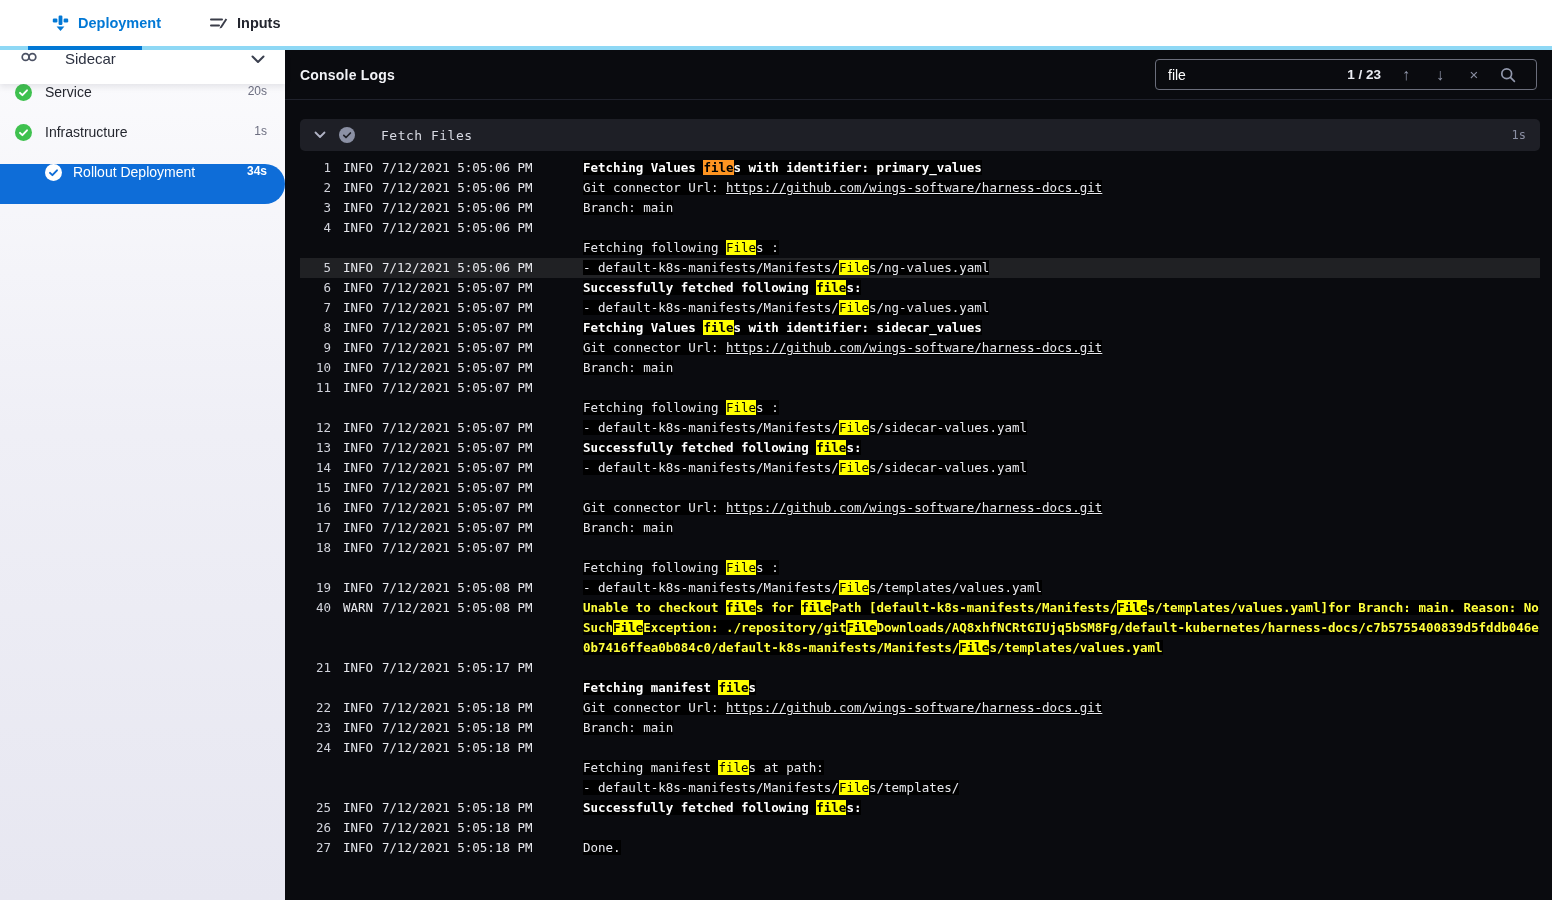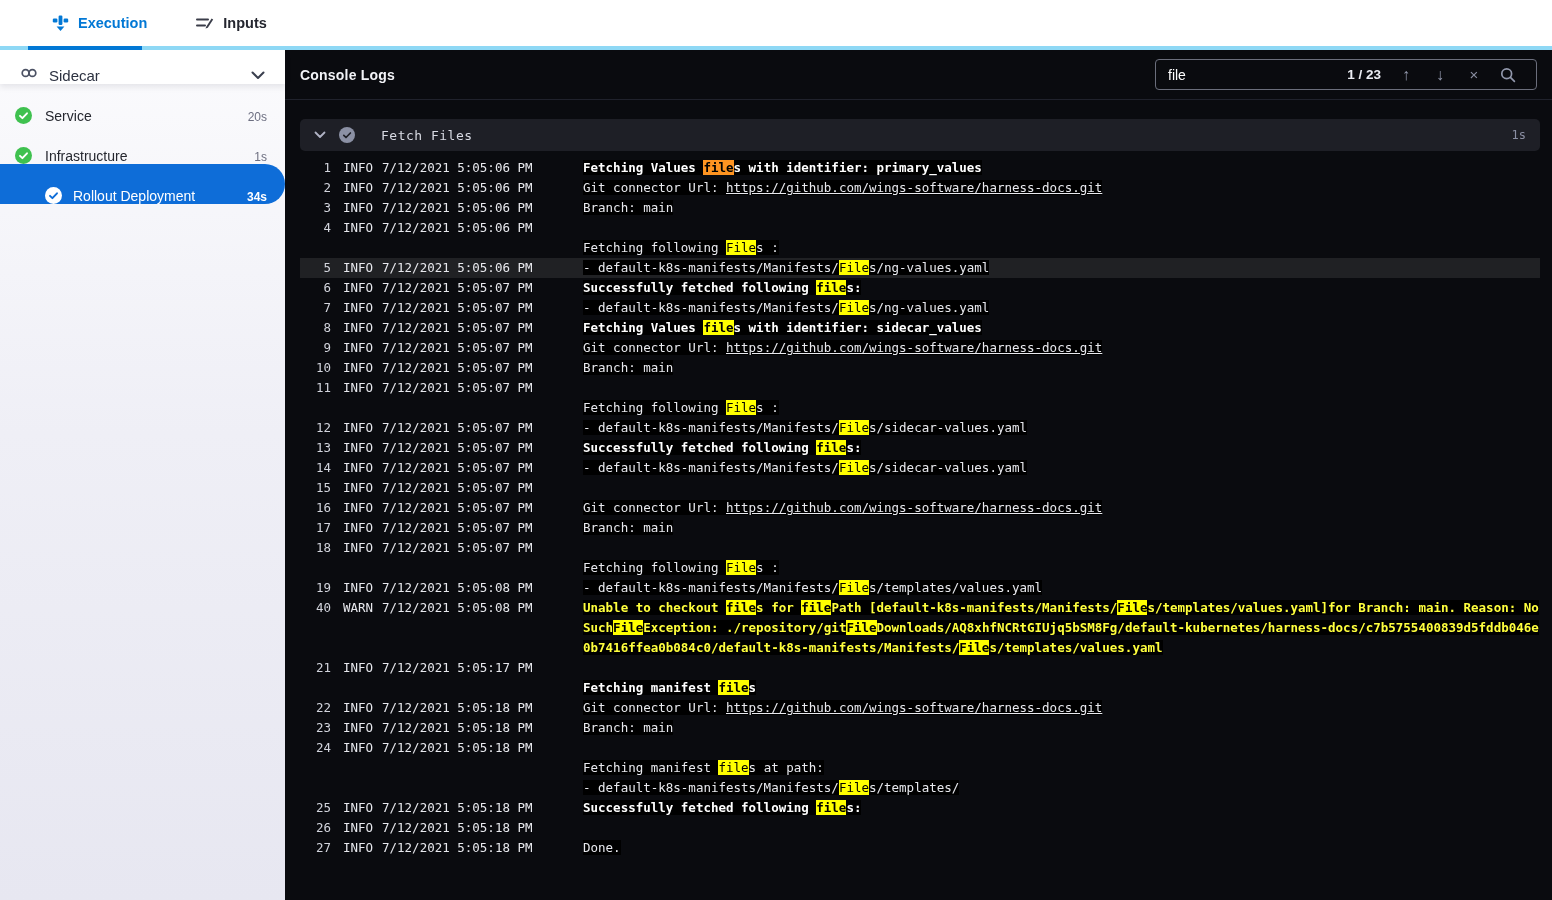--- a/index.html
+++ b/index.html
@@ -18,25 +18,25 @@
   .consoleview { position:absolute; right:16px; top:0; height:46px; display:flex;
                  align-items:center; gap:11px; font-size:13.5px; color:#1d1f26; }
   .toggle { position:relative; width:34px; height:18px; border-radius:9px; background:var(--accent); cursor:pointer; }
   .toggle .knob { position:absolute; right:2px; top:2px; width:14px; height:14px; border-radius:50%; background:#fff; }
   .strip { position:absolute; bottom:0; left:0; width:100%; height:4px; background:var(--strip); }
   .strip-active { position:absolute; left:28px; top:0; width:114px; height:4px; background:var(--accent); }
 
   
   .sidebar { position:absolute; top:50px; left:0; width:285px; height:850px;
              background:linear-gradient(180deg,#fbfbfd 0%, #efeff6 45%, #e7e7f1 100%); z-index:4; }
-  .stage-header { height:34px; background:#fff; display:flex; align-items:flex-end; padding:0 20px;
-                  box-shadow:0 3px 6px rgba(40,41,61,.10); position:relative; z-index:2; cursor:pointer; }
+  .stage-header { height:34px; background:#fff; display:flex; align-items:flex-start; padding:0 20px;
+                  box-shadow:0 3px 6px rgba(40,41,61,.10); position:relative; z-index:2; cursor:pointer;gap:16px; }
   .stage-header .lbl { margin-left:11px; font-size:15px; font-weight:500; color:#2c3140; flex:1; }
   .steps { padding-top:0; }
-  .step { height:40px; display:flex; align-items:flex-end; padding:0 18px 0 15px;
+  .step { height:40px; display:flex; align-items:flex-start; padding:0 18px 0 15px;
           font-size:14px; color:#25272f; cursor:pointer; }
   .step .icon { width:17px; height:17px; margin-right:13px; flex:none; }
   .step .lbl { flex:1; }
   .step .dur { font-size:12px; color:#6c6e80; }
   .step.selected { background:var(--selbg); border-radius:0 20px 20px 0; color:#fff;
                    padding-left:45px; font-weight:500; }
   .step.selected .icon { margin-right:11px; }
   .step.selected .dur { color:#fff; font-weight:600; }
 
   
@@ -86,21 +86,21 @@
     <div class="topbar-inner">
       <div class="tab active">
         <span>
           <svg width="17" height="17" viewBox="0 0 17 17">
             <rect x="6.6" y="0.5" width="3.8" height="9.5" rx="1.2" fill="#0278d5"></rect>
             <rect x="0.8" y="3.6" width="4.6" height="3.8" rx="1.2" fill="#0278d5"></rect>
             <rect x="11.6" y="3.6" width="4.6" height="3.8" rx="1.2" fill="#0278d5"></rect>
             <path d="M4.6 11.5 h7.8 l-3.9 4.6 z" fill="#0278d5"></path>
           </svg>
         </span>
-        <span>Execution</span>
+        <span>Deployment</span>
       </div>
       <div class="tab">
         <span>
           <svg width="18" height="16" viewBox="0 0 18 16">
             <path d="M1 4.5 h11 M1 10.5 h8" stroke="#3a3d49" stroke-width="2" stroke-linecap="round" fill="none"></path>
             <path d="M10.2 11.8 L15.6 3.4 l1.6 1 -5.4 8.4 -2.3 .6 z" fill="#3a3d49"></path>
           </svg>
         </span>
         <span>Inputs</span>
       </div>

